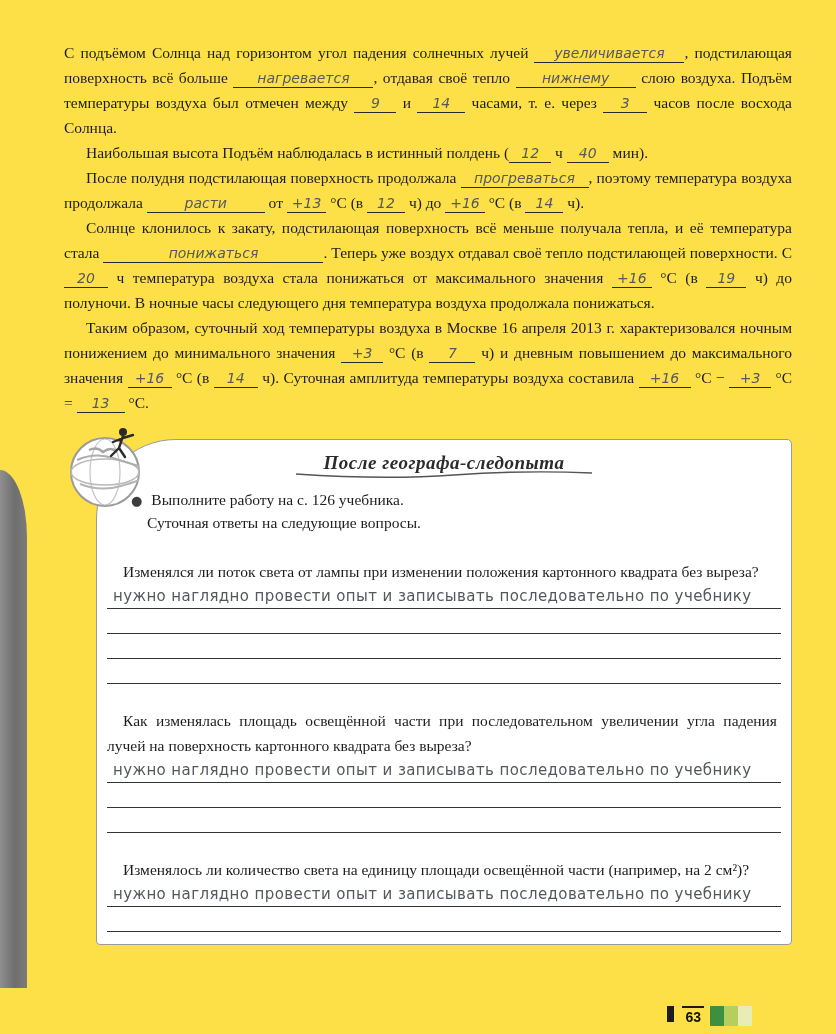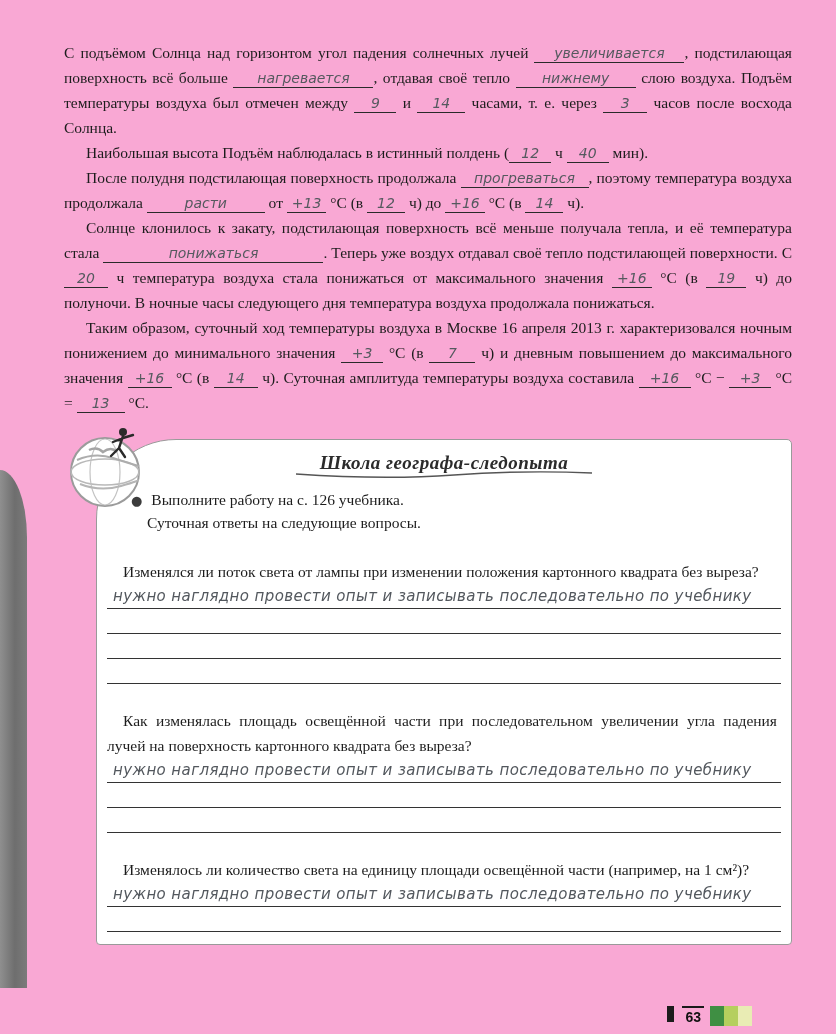--- a/index.html
+++ b/index.html
@@ -4,21 +4,21 @@
 <style>
   * { margin:0; padding:0; box-sizing:border-box; }
   html,body { width:836px; height:1034px; }
   body {
     background:#ffffff;
     font-family:"Liberation Serif", serif;
     color:#1d1d1d;
     position:relative;
     overflow:hidden;
   }
-  .page { position:absolute; inset:0; background:#f9a8d4; overflow:hidden; }
+  .page { position:absolute; inset:0; background:#fde047; overflow:hidden; }
 
   
   .scan-band {
     position:absolute; left:0; top:470px; width:27px; height:518px;
     background:linear-gradient(90deg,#8f8f8f,#6e6e6e 55%,#7b7b7b);
     border-top-right-radius:36px 90px;
   }
 
   .content { position:absolute; left:64px; top:40px; width:728px; }
 
@@ -73,21 +73,20 @@
     padding-right:4px;
   }
   .answer-line {
     height:25px;
     border-bottom:1px solid #333;
     padding-left:6px;
     white-space:nowrap; overflow:hidden;
   }
   .handwrite {
     font-family:"DejaVu Sans", sans-serif;
-    font-style:italic;
     font-size:15px; line-height:25px;
     color:#53585e;
     letter-spacing:0.4px;
   }
   .rule { height:25px; border-bottom:1px solid #333; }
 
   
   .footer {
     position:absolute; right:84px; bottom:8px;
     display:flex; gap:6px; z-index:5;
@@ -126,21 +125,21 @@
             <ellipse cx="50" cy="50" rx="34" ry="13" fill="none" stroke="#b9b9b9" stroke-width="1.5"></ellipse>
             <ellipse cx="50" cy="50" rx="15" ry="33" fill="none" stroke="#c3c3c3" stroke-width="1.2"></ellipse>
             <path d="M22 38 Q40 30 58 36 T84 44" fill="none" stroke="#adadad" stroke-width="2"></path>
             <path d="M25 62 Q45 70 66 64 T82 58" fill="none" stroke="#b5b5b5" stroke-width="2"></path>
             <path d="M34 28 q8 -4 14 2 q8 -6 14 0" fill="none" stroke="#a5a5a5" stroke-width="2.5"></path>
             <circle cx="68" cy="10" r="4" fill="#2a2a2a"></circle>
             <path d="M68 14 L64 26 M68 16 L58 20 M68 16 L78 13 M64 26 L56 34 M64 26 L70 35" fill="none" stroke="#2a2a2a" stroke-width="2.4" stroke-linecap="round"></path>
           </svg>
         </div>
         <div class="school-title-wrap">
-          <div class="school-title">Школа географа-следопыта</div>
+          <div class="school-title">После географа-следопыта</div>
           <svg class="flourish" width="300" height="10" viewBox="0 0 300 10">
             <path d="M2 4 Q 90 10 160 5 T 298 3" fill="none" stroke="#555" stroke-width="1.4"></path>
           </svg>
         </div>
       </div>
 
       <div class="bullet-row">
         <span class="bullet">●</span><span>Выполните работу на с. 126 учебника.</span>
       </div>
       <div class="subtask">Суточная ответы на следующие вопросы.</div>
@@ -153,21 +152,21 @@
             <div class="rule"></div>
             <div class="rule"></div>
           </div>
           <div class="qblock">
             <div class="qtext">Как изменялась площадь освещённой части при последовательном увеличении угла падения лучей на поверхность картонного квадрата без выреза?</div>
             <div class="answer-line"><span class="handwrite">нужно наглядно провести опыт и записывать последовательно по учебнику</span></div>
             <div class="rule"></div>
             <div class="rule"></div>
           </div>
           <div class="qblock">
-            <div class="qtext">Изменялось ли количество света на единицу площади освещённой части (например, на 1 см²)?</div>
+            <div class="qtext">Изменялось ли количество света на единицу площади освещённой части (например, на 2 см²)?</div>
             <div class="answer-line"><span class="handwrite">нужно наглядно провести опыт и записывать последовательно по учебнику</span></div>
             <div class="rule"></div>
           </div>
         </div>
     </div>
 
   </div>
 
   <div class="footer">
     <span class="print-mark"></span>

